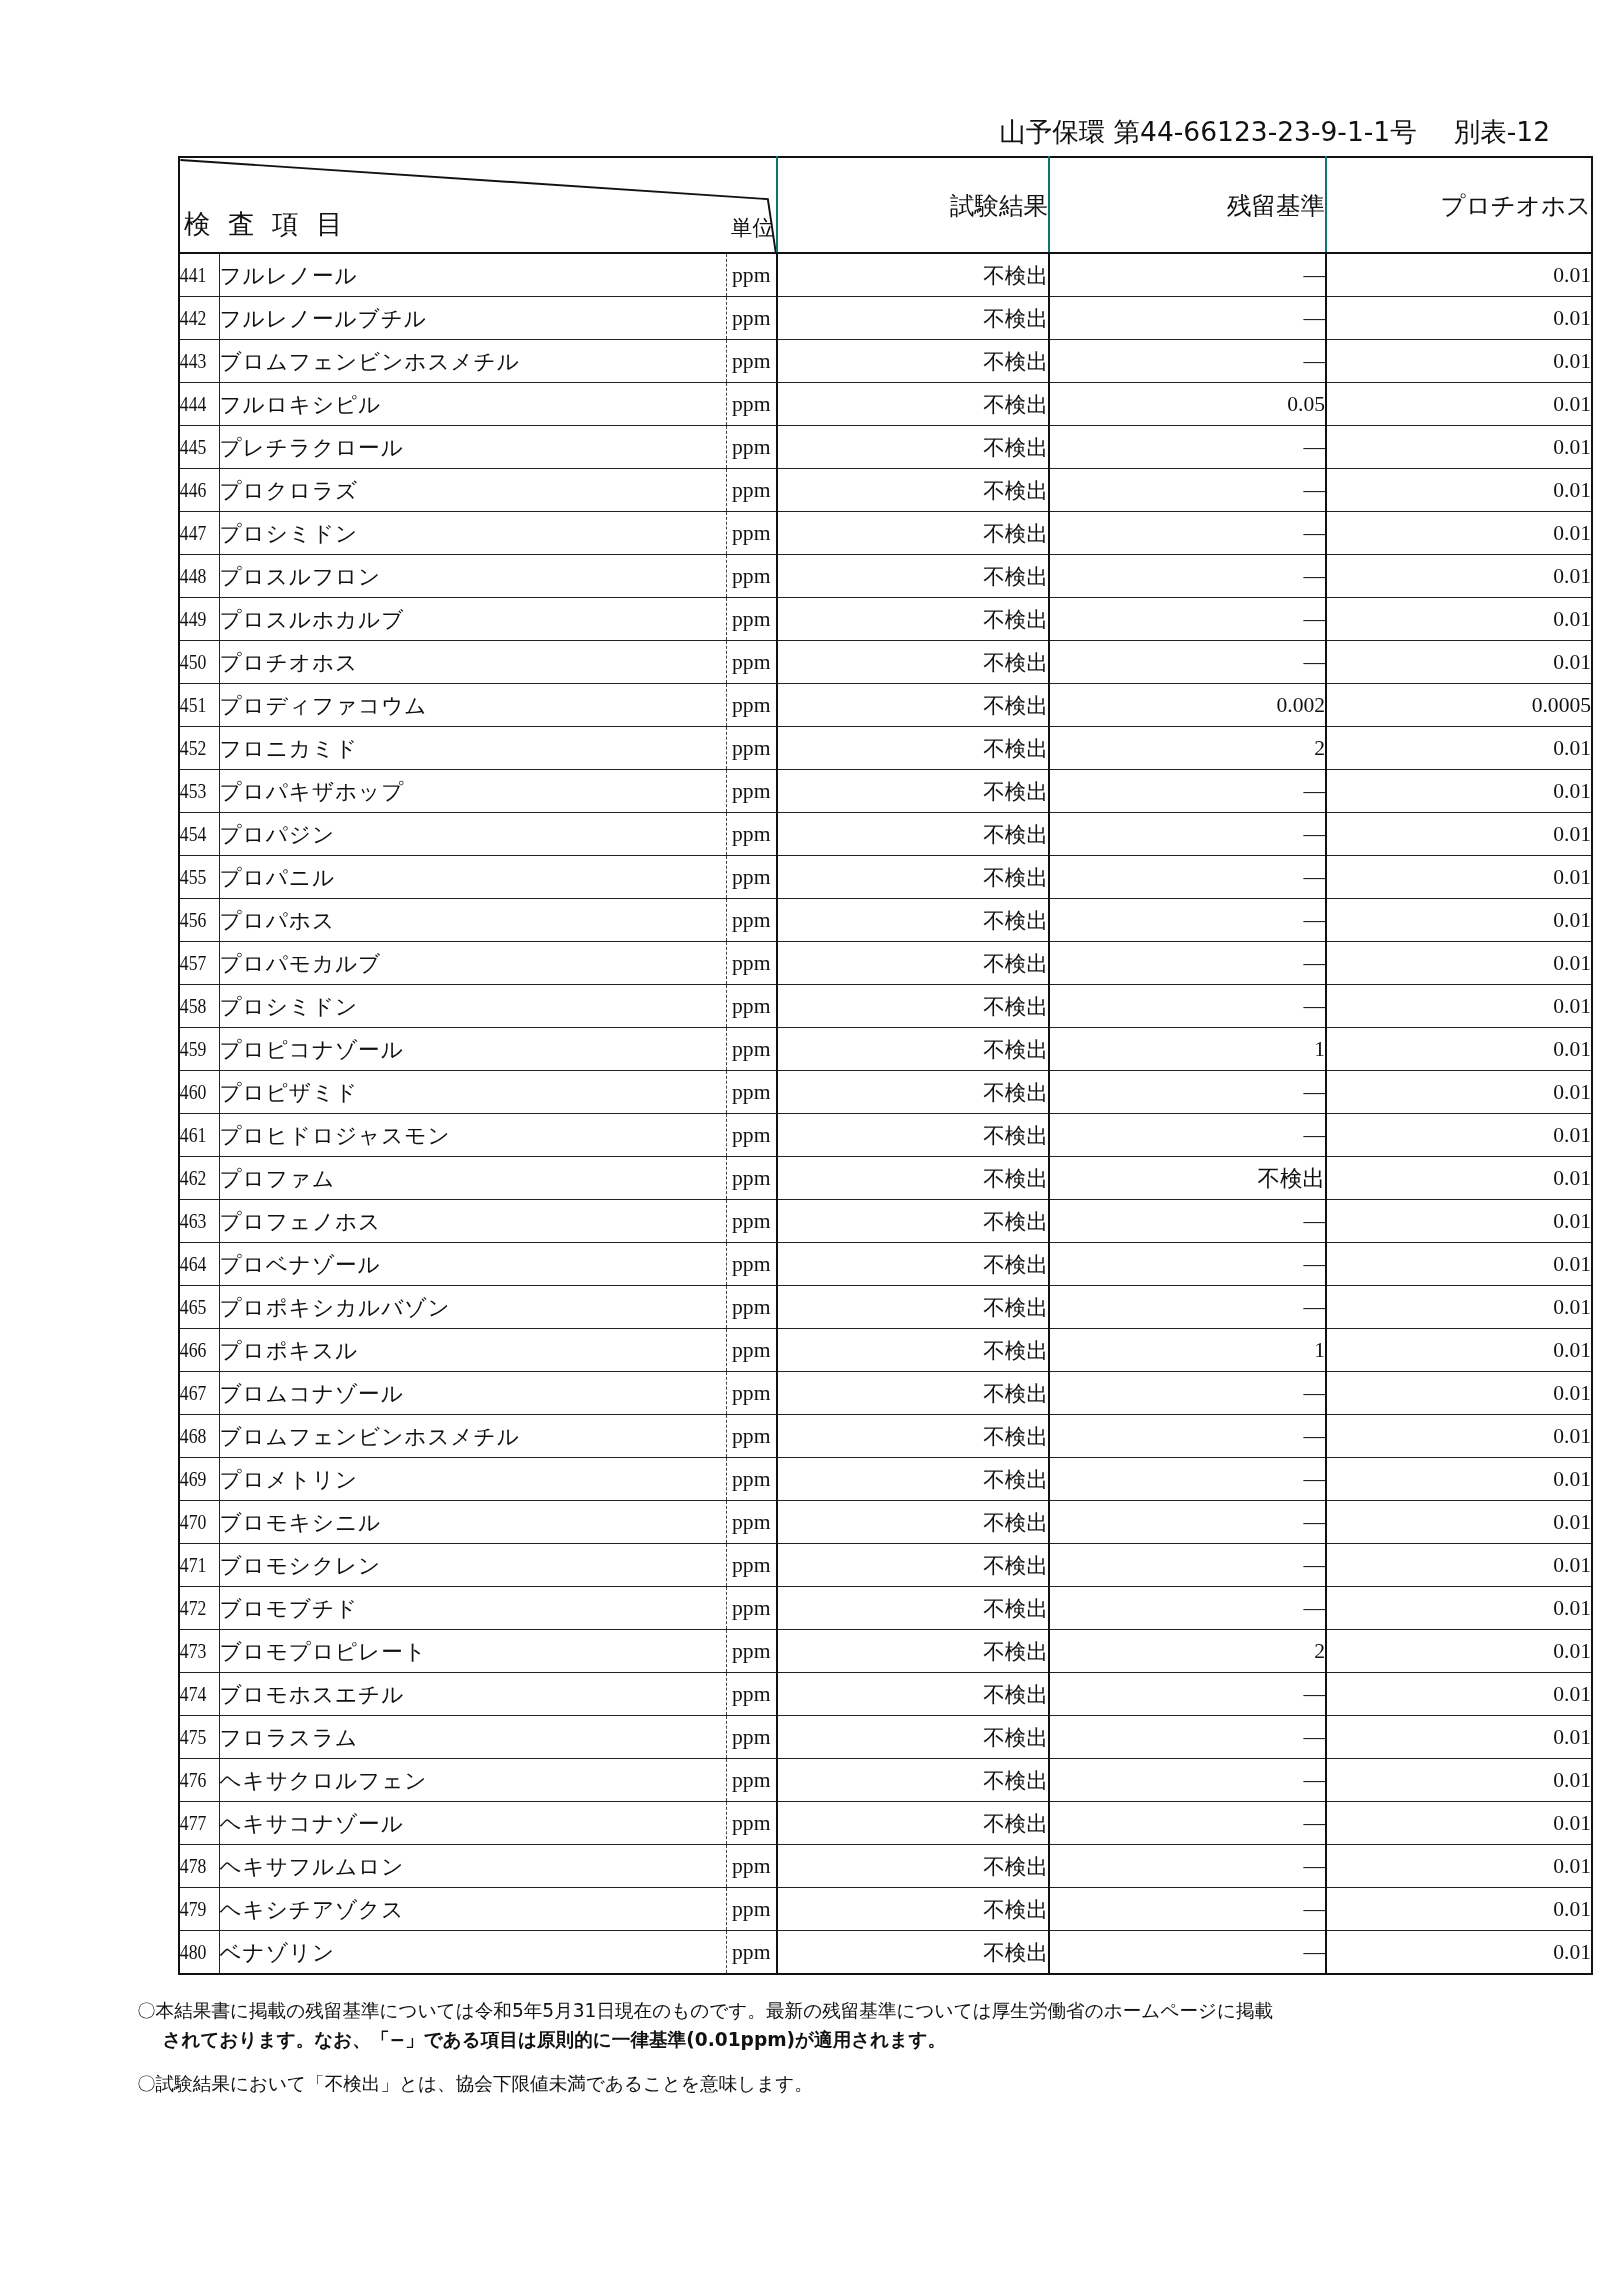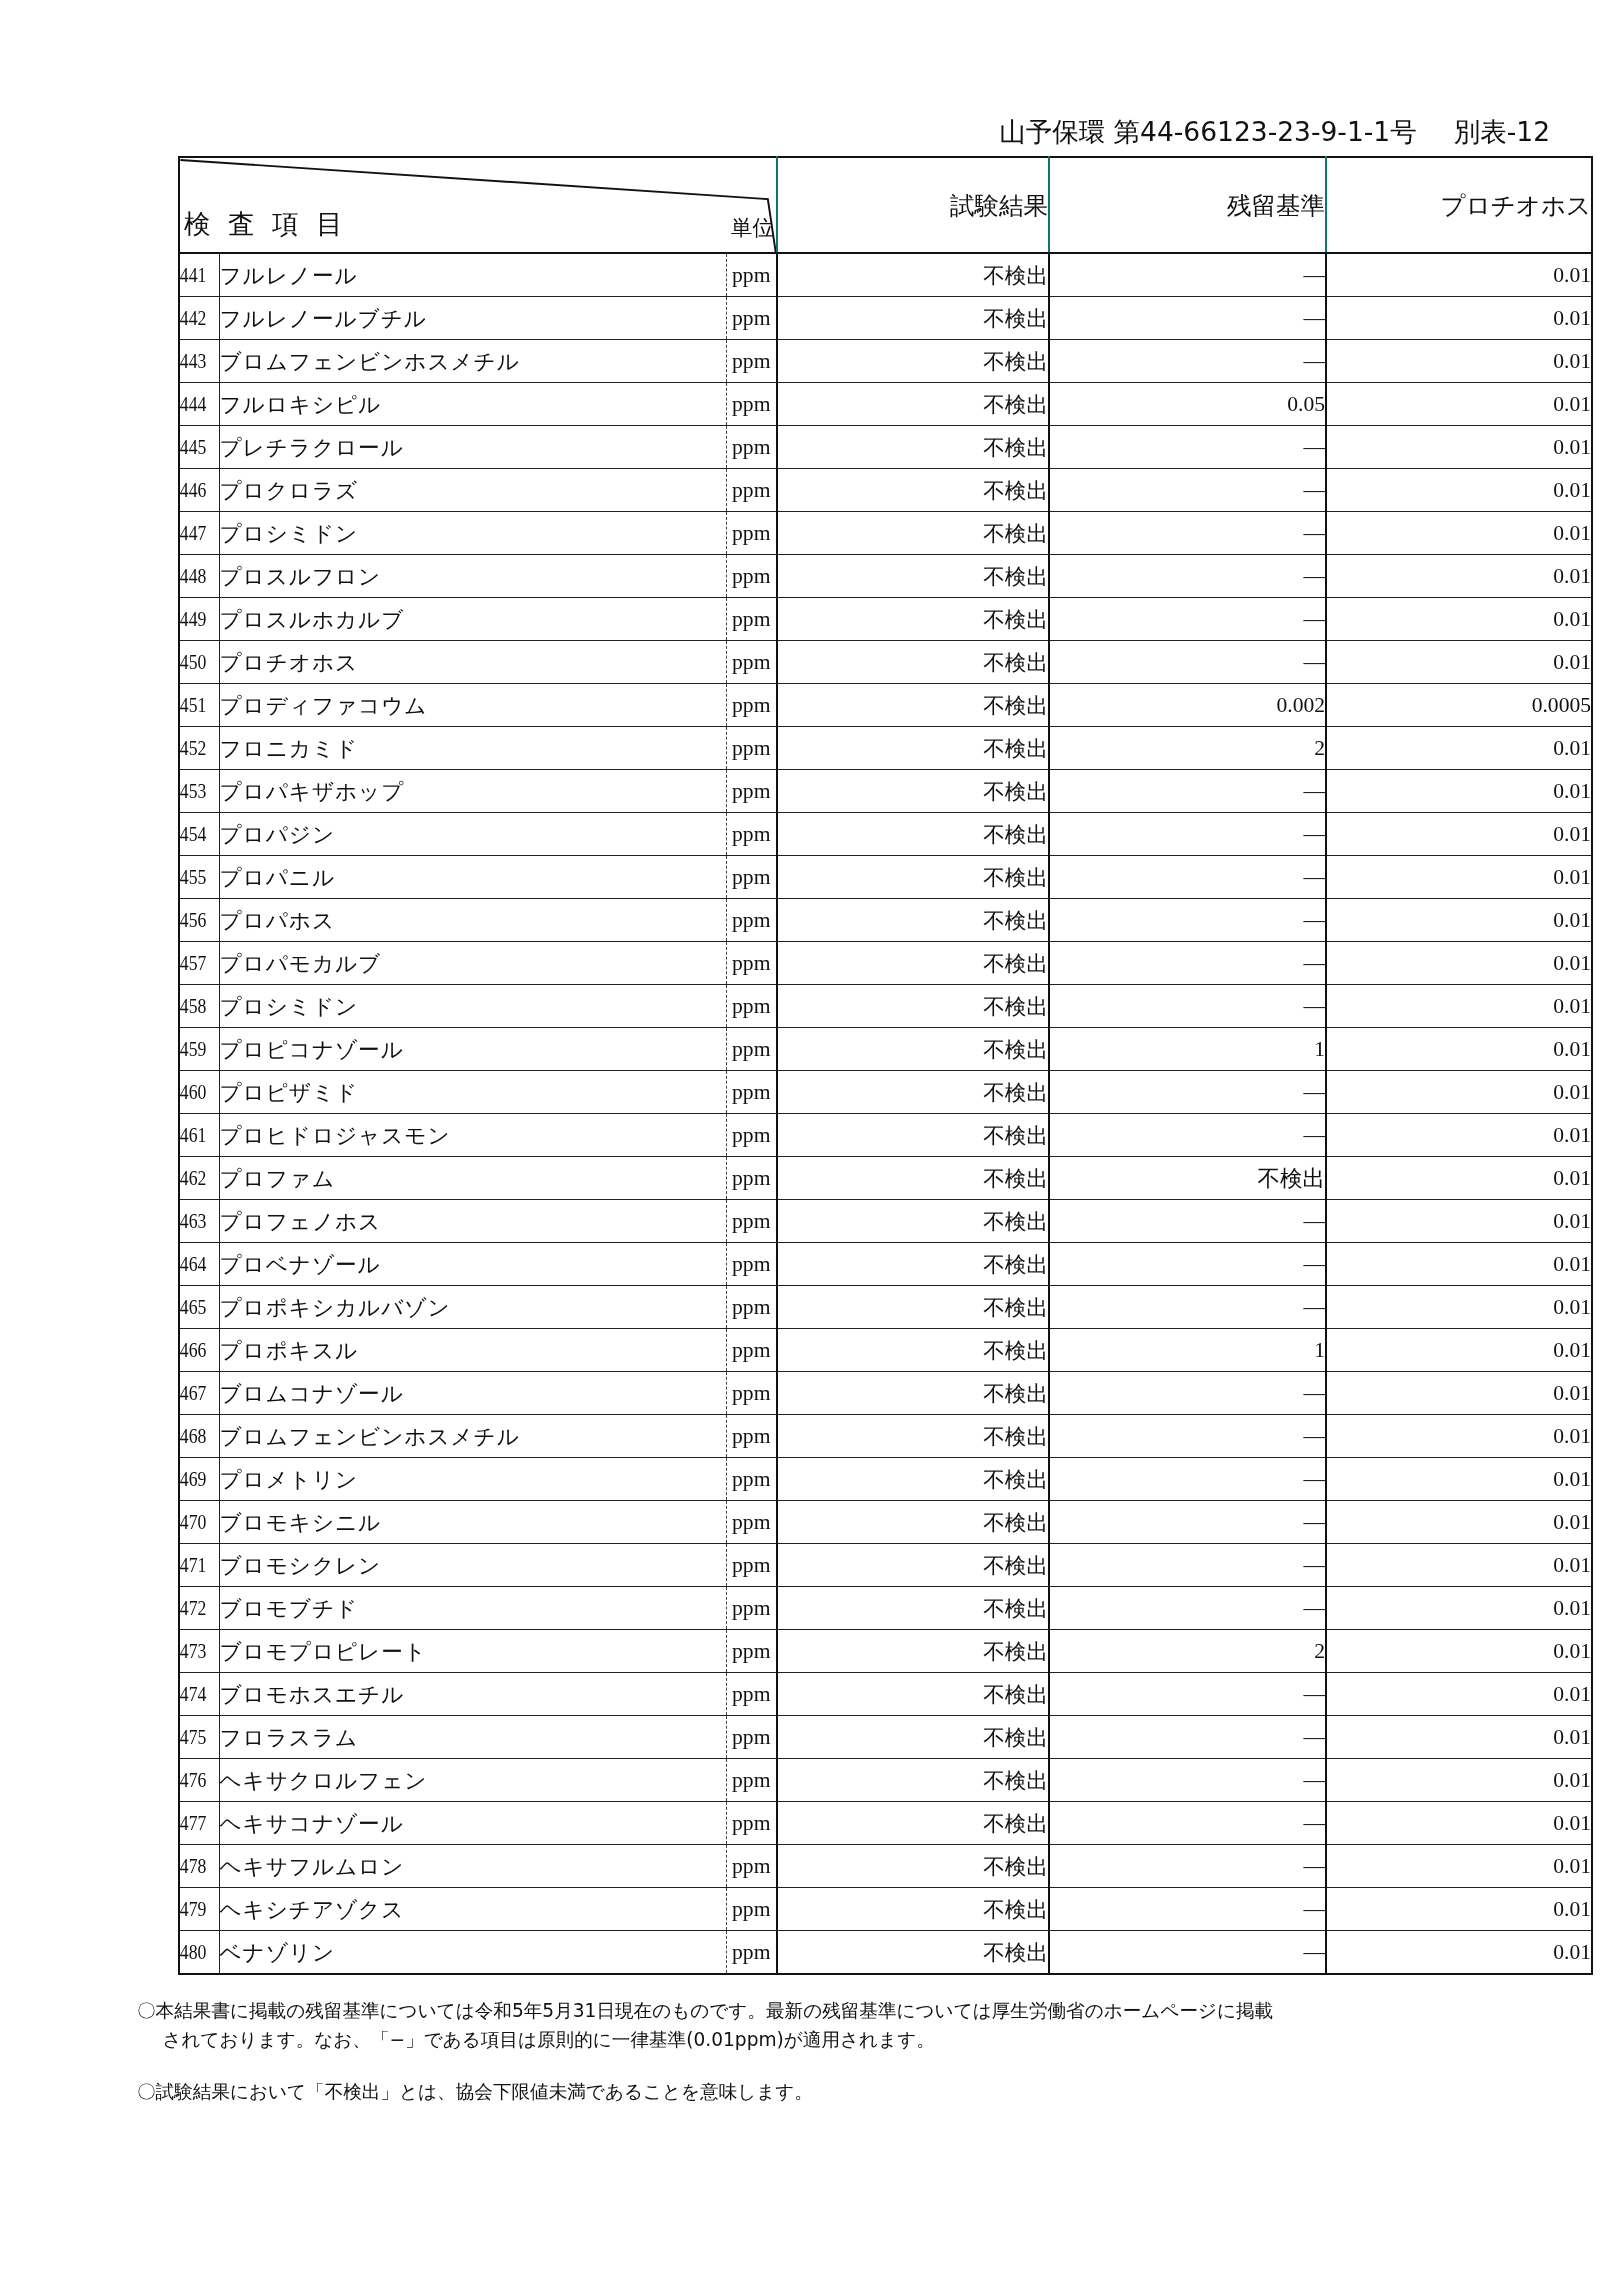--- a/index.html
+++ b/index.html
@@ -54,22 +54,22 @@
   td.result, td.standard, td.limit {
     border-left: 2px solid #111; text-align: right; padding-right: 5.9px; font-size: 22.5px;
   }
   td.standard, td.limit { font-family: "Liberation Serif", serif; font-size: 24.5px; }
   td.standard.text-val { font-family: "DejaVu Sans", sans-serif; font-size: 22.5px; }
   td.limit { padding-right: 3.9px; }
   .notes {
     position: absolute; left: 137px; top: 1996px; font-size: 18.6px; line-height: 29px;
   }
   .notes p { margin: 0; }
-  .notes p.indent { padding-left: 25.5px; }
-  .notes p.second { margin-top: 23px; }
+  .notes p.indent { padding-left: 25.5px; font-weight: bold; }
+  .notes p.second { margin-top: 15px; }
 </style>
 </head>
 <body>
 
 <div class="doc-ref">
   <span>山予保環 第44-66123-23-9-1-1号</span><span class="gap"></span><span>別表-12</span>
 </div>
 
 <table class="results">
   <colgroup>

